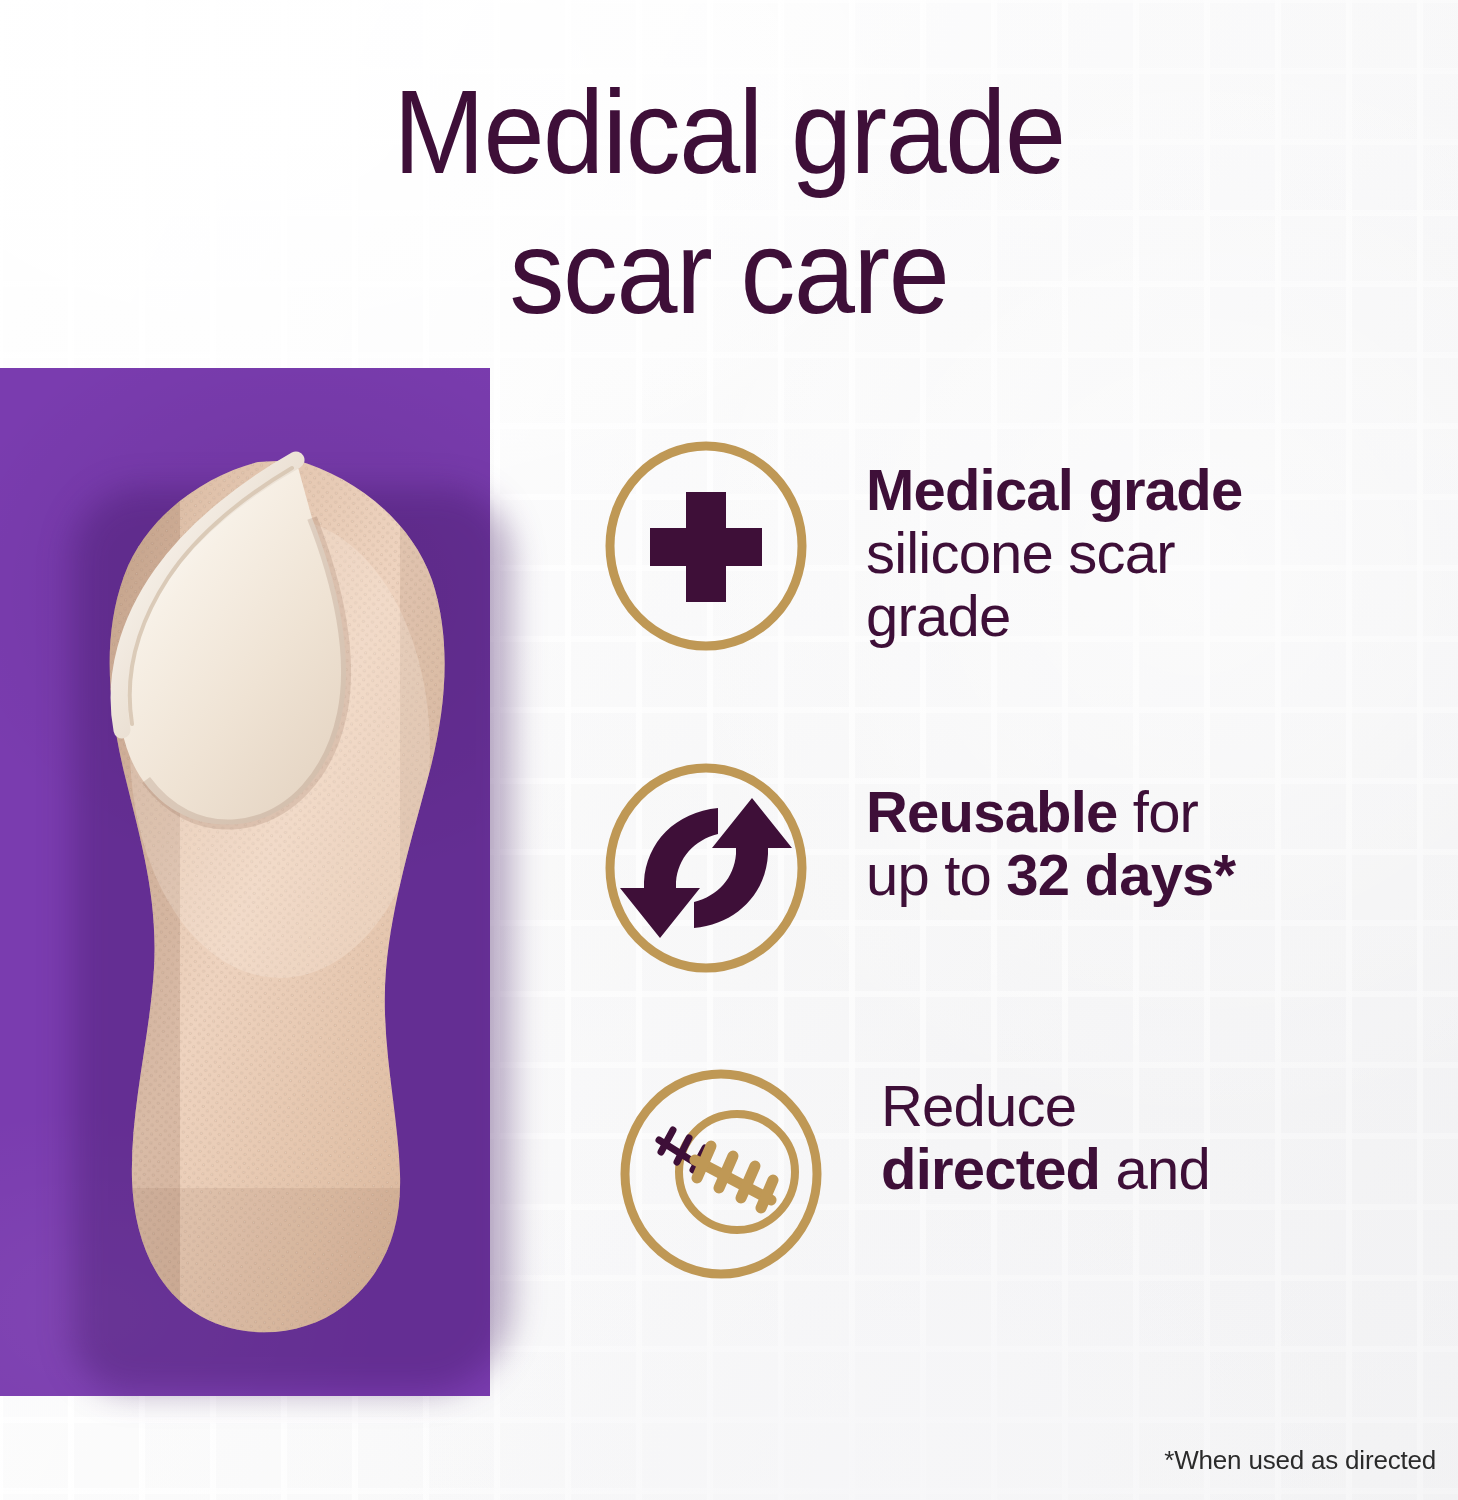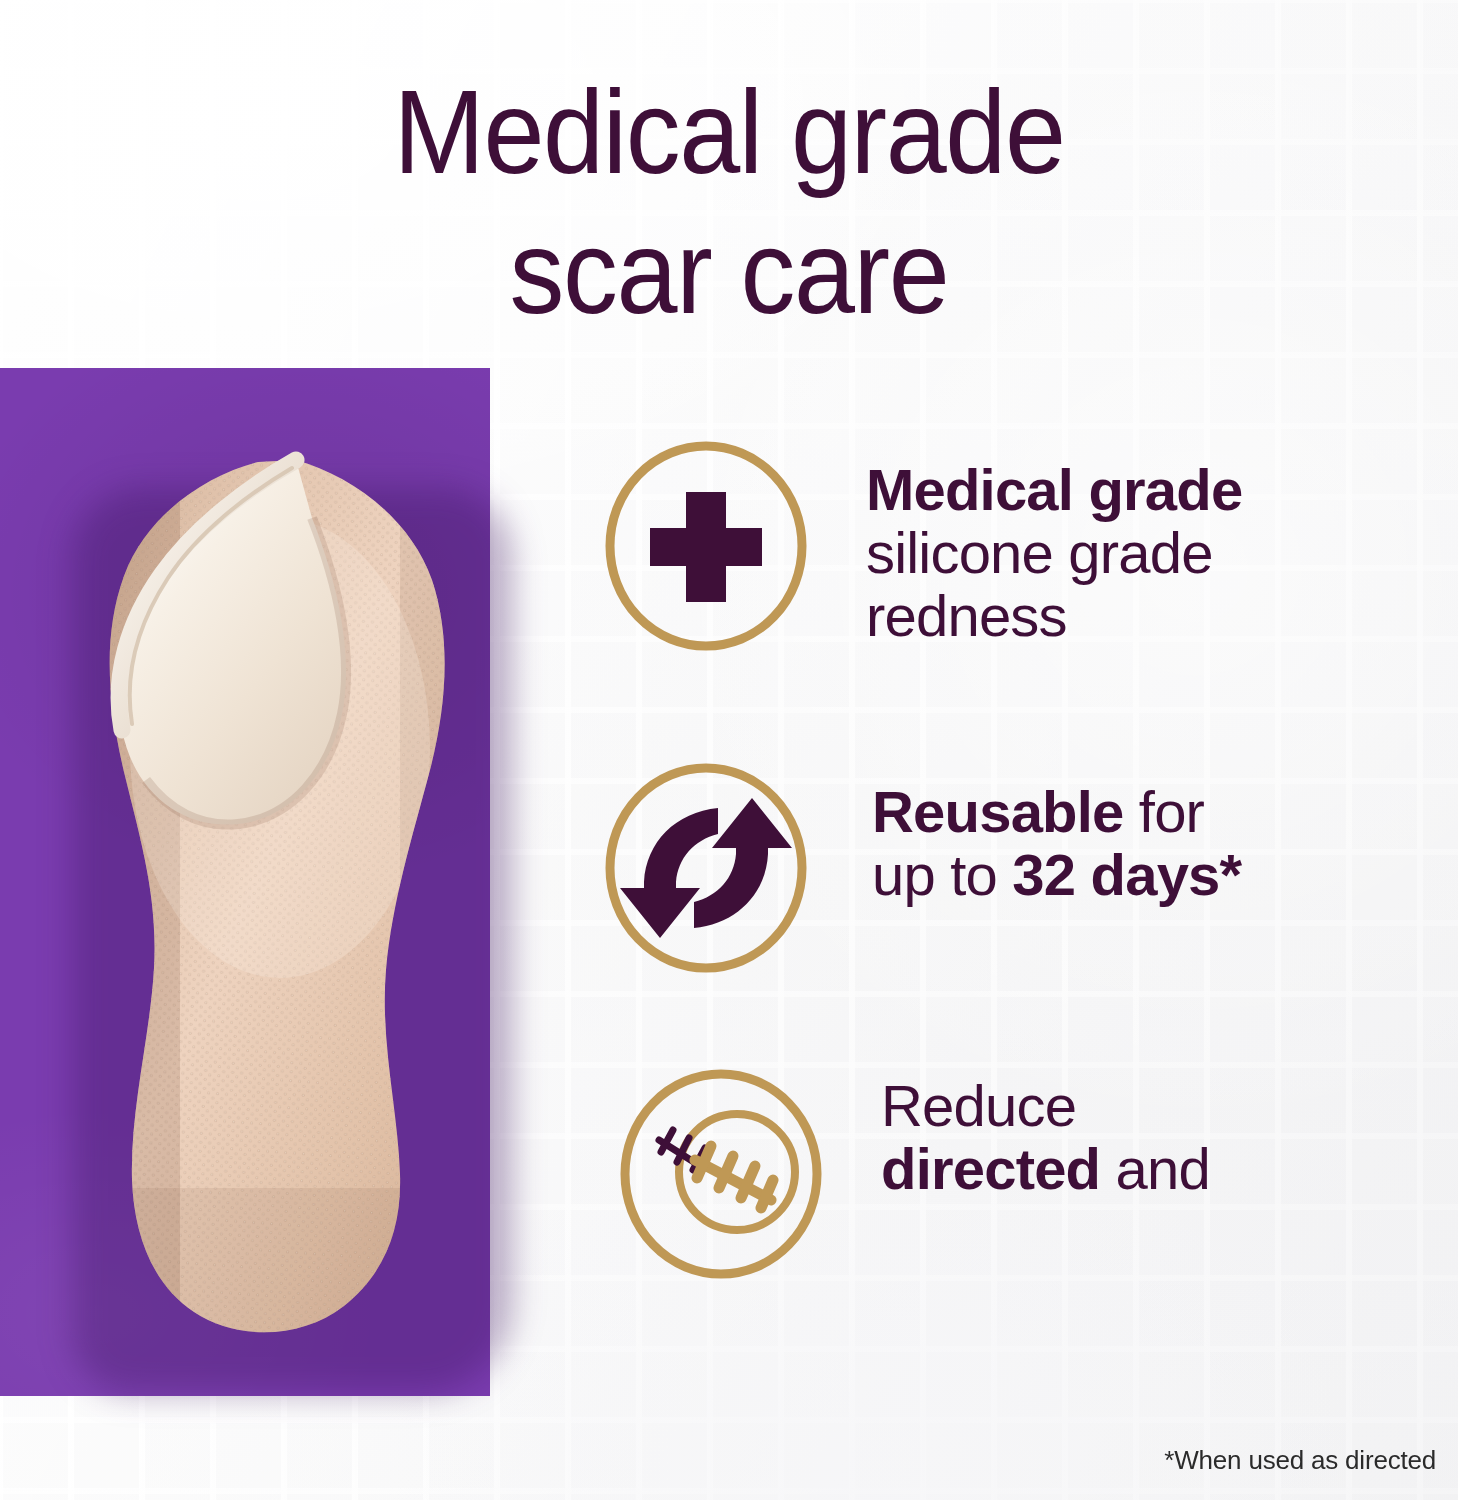--- a/index.html
+++ b/index.html
@@ -122,21 +122,21 @@
     left: 600px;
     top: 440px;
     width: 810px;
   }
   .feature {
     position: absolute;
     display: flex;
     align-items: flex-start;
   }
   .feature-1 { top: 0px;   left: 0px; }
-  .feature-2 { top: 322px; left: 0px; gap: 6px; }
+  .feature-2 { top: 322px; left: 0px; }
   .feature-3 { top: 628px; left: 15px; }
 
   .feature-icon {
     flex: 0 0 auto;
     width: 212px;
     height: 212px;
     position: relative;
   }
   .feature-text {
     color: #3E0F38;
@@ -257,22 +257,22 @@
 
     <div class="feature feature-1">
       <div class="feature-icon">
         <svg width="212" height="212" viewBox="0 0 212 212">
           <ellipse cx="106" cy="106" rx="96" ry="100" fill="none" stroke="#BF9855" stroke-width="9"></ellipse>
           <path d="M 86 52 H 126 V 88 H 162 V 126 H 126 V 162 H 86 V 126 H 50 V 88 H 86 Z" fill="#3E0F38"></path>
         </svg>
       </div>
       <div class="feature-text">
         <b>Medical grade</b><br>
-        <span>silicone grade</span><br>
-        <span>redness</span>
+        <span>silicone scar</span><br>
+        <span>grade</span>
       </div>
     </div>
 
     <div class="feature feature-2">
       <div class="feature-icon">
         <svg width="212" height="212" viewBox="0 0 212 212">
           <ellipse cx="106" cy="106" rx="96" ry="100" fill="none" stroke="#BF9855" stroke-width="9"></ellipse>
 
           <path d="M 118 46
                    C 76 50, 46 80, 44 120

